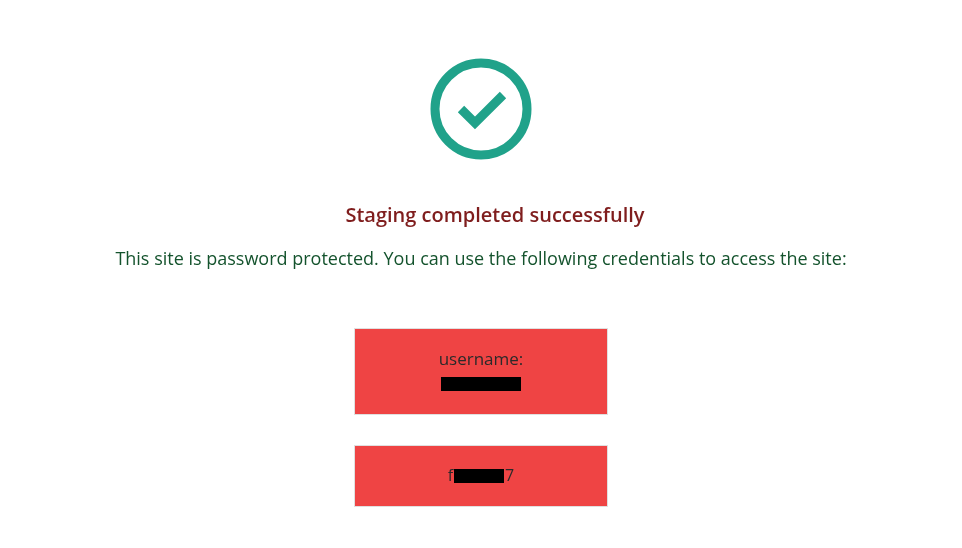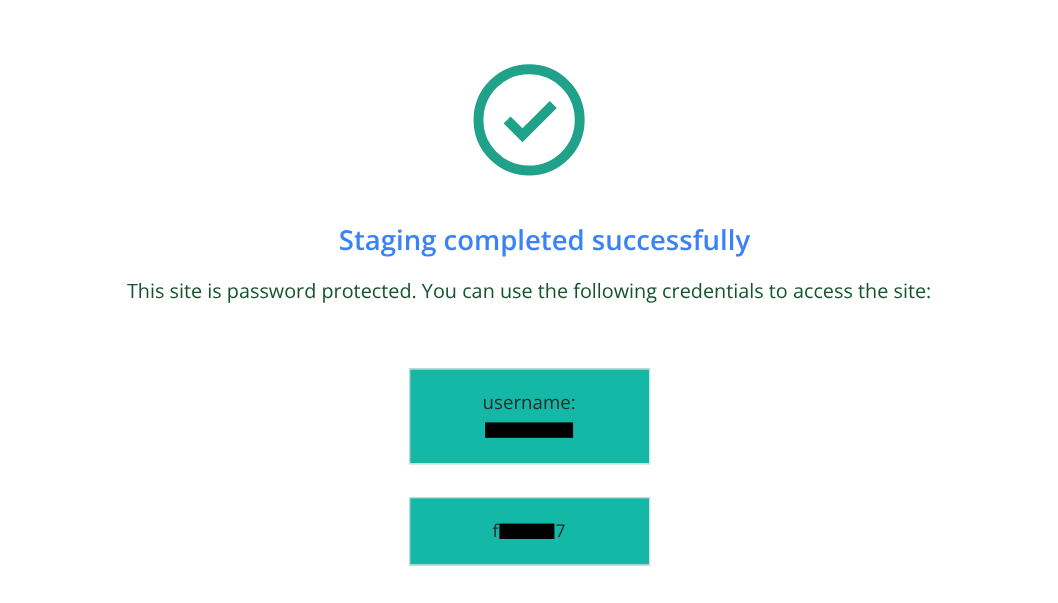--- a/index.html
+++ b/index.html
@@ -16,34 +16,34 @@
       flex-direction: column;
       align-items: center;
       padding-top: 55px;
     }
     .success-icon {
       width: 108px;
       height: 108px;
       margin-bottom: 38px;
     }
     .title {
-      font-size: 25px;
+      font-size: 20px;
       font-weight: 600;
-      color: #3b82f6;
+      color: #7f1d1d;
       margin-bottom: 18px;
       margin-left: 28px;
     }
     .description {
       font-size: 18px;
       color: #14532d;
       margin-bottom: 58px;
     }
     .credential-box {
-      width: 219px;
-      background: #14b8a6;
+      width: 254px;
+      background: #ef4444;
       border: 1px solid #e0e0e0;
       padding: 18px 10px 20px 10px;
       text-align: center;
       margin-bottom: 30px;
     }
     .credential-label {
       font-size: 17px;
       color: #2a2a2a;
       margin-bottom: 2px;
     }

